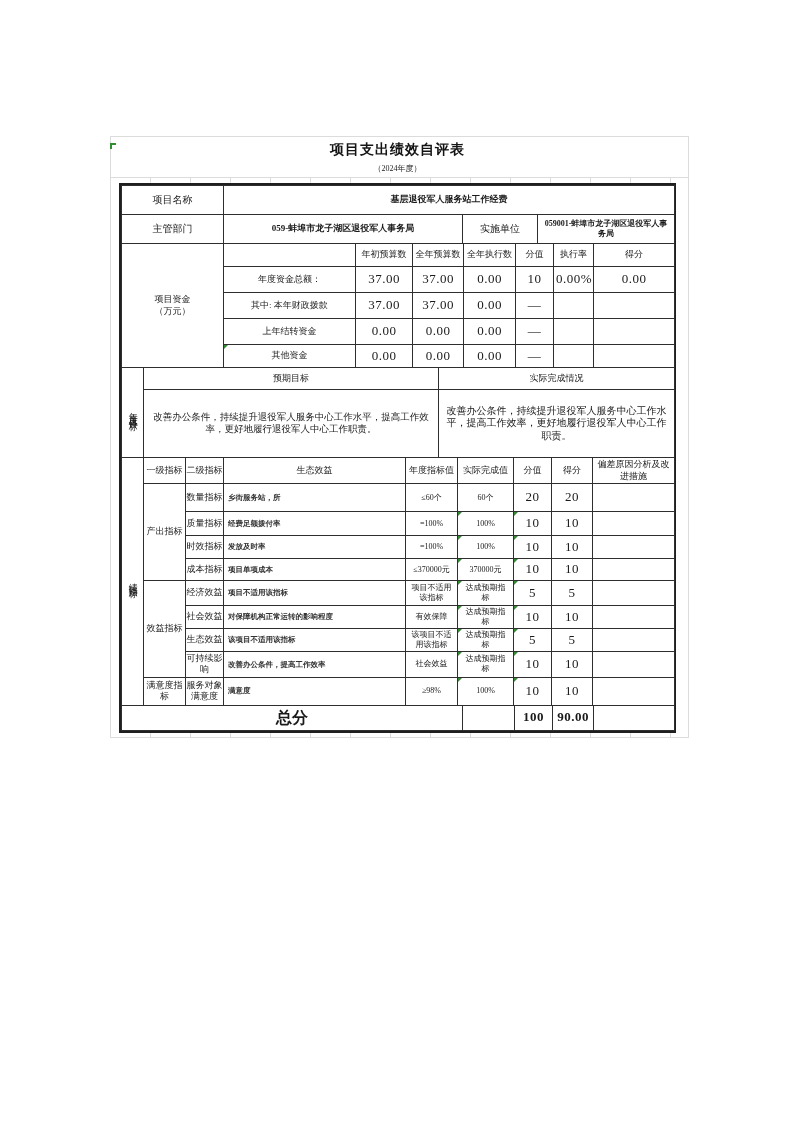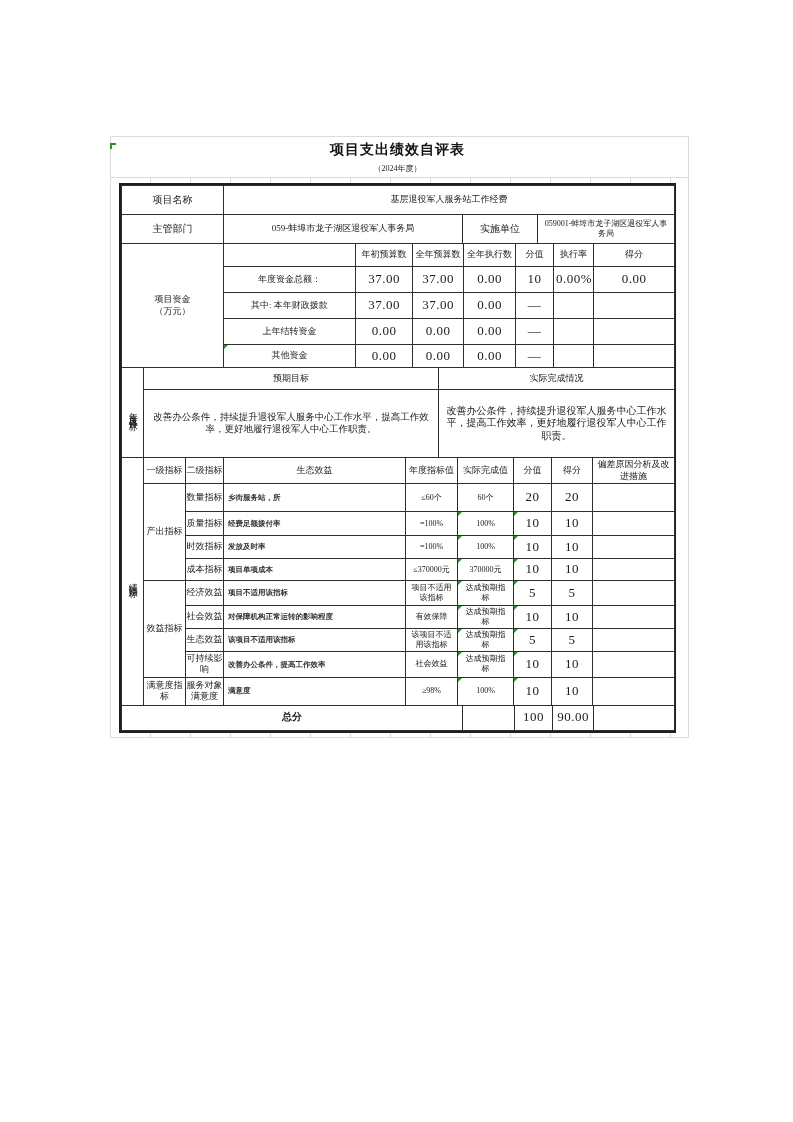--- a/index.html
+++ b/index.html
@@ -28,22 +28,22 @@
        vertical-align:middle; line-height:1.25; padding:1px 2px; overflow:hidden; position:relative; }
   .lbl { font-size:10px; }
   .num { font-size:13px; letter-spacing:0.5px; }
   .pre { white-space:pre-line; }
   .vcell span.vtext { writing-mode:vertical-rl; text-orientation:upright;
                       letter-spacing:2px; font-size:9px; display:inline-block; }
   .name3 { text-align:left; font-size:7.5px; font-weight:bold; color:#333; padding-left:4px; }
   .small { font-size:8px; padding:1px 4px; }
   .goal { font-size:9.5px; padding:2px 6px; }
   .goal-r { font-size:10px; padding:2px 3px; }
-  .bold { font-weight:normal; }
-  .total-lbl { font-size:10px; font-weight:bold; }
+  .bold { font-weight:bold; }
+  .total-lbl { font-size:16px; font-weight:bold; }
   .tri { position:absolute; left:0; top:0; width:0; height:0;
          border-top:4px solid #2f8f2f; border-right:4px solid transparent; }
 </style>
 </head>
 <body>
 
 <div id="page">
 
   <div class="faintline" style="left:110px;top:136px;width:578px;height:1px;"></div>
   <div class="tickband" style="top:177px;height:8px;border-top:1px solid #dcdcdc;"></div>

